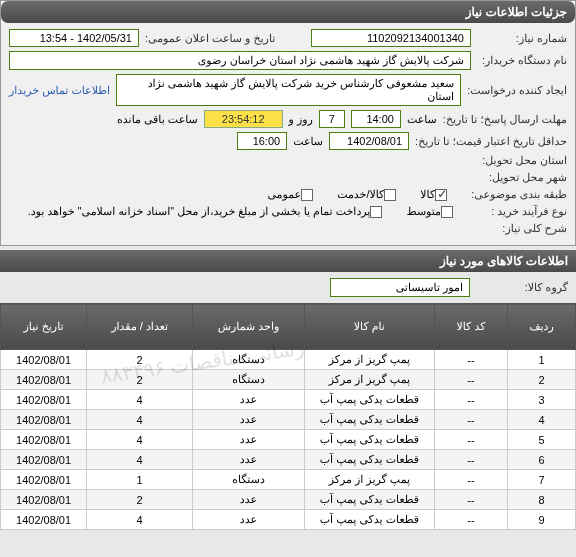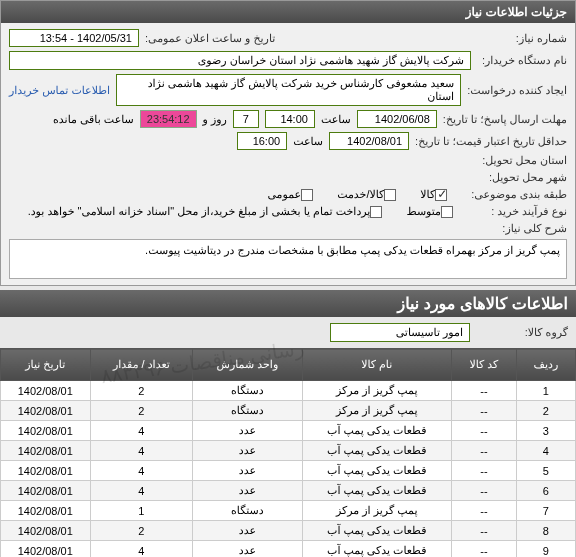--- a/index.html
+++ b/index.html
@@ -15,20 +15,21 @@
 .panel {
   background: #f5f5f5;
   border: 1px solid #999;
 }
 .title-bar {
   background: linear-gradient(#6a6a6a, #4a4a4a);
   color: #fff;
   padding: 4px 8px;
   font-weight: bold;
   font-size: 12px;
+  border-radius: 7px;
 }
 .form-area {
   padding: 6px 8px;
   background: #f0f0f0;
 }
 .row {
   display: flex;
   align-items: center;
   margin-bottom: 4px;
   gap: 6px;
@@ -40,53 +41,53 @@
 }
 .value-box {
   background: #fff;
   border: 1px solid #4d7c0f;
   padding: 2px 6px;
   min-height: 18px;
   display: inline-block;
 }
 .wide { flex: 1; }
 .time-remain {
-  background: #ec4899;
+  background: #fde047;
   border: 1px solid #8a8;
-  padding: 2px 6px;
+  padding: 2px 17px;
   color: #333;
 }
 .link-blue { color: #2a5db0; cursor: pointer; }
 .checkbox-row { display: flex; gap: 24px; align-items: center; }
 .cb { display: inline-flex; align-items: center; }
 .desc-box {
   background: #fff;
   border: 1px solid #aaa;
   padding: 4px 6px;
   margin-top: 4px;
   min-height: 40px;
 }
 .section-title {
   background: linear-gradient(#6a6a6a, #4a4a4a);
   color: #fff;
   padding: 4px 8px;
   font-weight: bold;
-  font-size: 16px;
+  font-size: 12px;
   margin-top: 4px;
 }
 table.items {
   width: 100%;
   border-collapse: collapse;
   background: #fff;
   font-size: 11px;
 }
 table.items th {
   background: linear-gradient(#6a6a6a, #4a4a4a);
   color: #fff;
-  padding: 9px;
+  padding: 16px;
   border: 1px solid #555;
   font-weight: normal;
 }
 table.items td {
   border: 1px solid #ccc;
   padding: 3px 5px;
   text-align: center;
 }
 table.items tr:nth-child(even) td { background: #f4f4f4; }
 .group-row {
@@ -122,39 +123,39 @@
 </head>
 <body>
 
 <div class="panel">
   <div class="title-bar">جزئیات اطلاعات نیاز</div>
 
   <div class="form-area">
 
     <div class="row">
       <span class="label">شماره نیاز:</span>
+      <span class="value-box" style="min-width:160px">1102092134001340</span>
       <span style="flex:1"></span>
       <span class="label">تاریخ و ساعت اعلان عمومی:</span>
       <span class="value-box" style="min-width:130px">1402/05/31 - 13:54</span>
     </div>
 
     <div class="row">
       <span class="label">نام دستگاه خریدار:</span>
       <span class="value-box wide">شرکت پالایش گاز شهید هاشمی نژاد   استان خراسان رضوی</span>
     </div>
 
     <div class="row">
       <span class="label">ایجاد کننده درخواست:</span>
       <span class="value-box wide">سعید مشعوفی کارشناس خرید شرکت پالایش گاز شهید هاشمی نژاد   استان</span>
       <span class="link-blue">اطلاعات تماس خریدار</span>
     </div>
 
     <div class="row">
       <span class="label">مهلت ارسال پاسخ؛ تا تاریخ:</span>
-      <span class="value-box" style="min-width:80px">1402/06/08</span>
       <span>ساعت</span>
       <span class="value-box" style="min-width:50px">14:00</span>
       <span class="value-box" style="min-width:26px;text-align:center">7</span>
       <span>روز و</span>
       <span class="time-remain">23:54:12</span>
       <span>ساعت باقی مانده</span>
     </div>
 
     <div class="row">
       <span class="label">حداقل تاریخ اعتبار قیمت؛ تا تاریخ:</span>
@@ -195,21 +196,20 @@
       </span>
       <span class="cb">
         <span class="checkmark"></span>
         <span>پرداخت تمام یا بخشی از مبلغ خرید،از محل "اسناد خزانه اسلامی" خواهد بود.</span>
       </span>
     </div>
 
     <div class="row" style="align-items:center">
       <span class="label">شرح کلی نیاز:</span>
     </div>
-    <div class="desc-box">پمپ گریز از مرکز بهمراه قطعات یدکی پمپ مطابق با مشخصات مندرج در دیتاشیت پیوست.</div>
 
   </div>
 </div>
 
 <div class="section-title">اطلاعات کالاهای مورد نیاز</div>
 
 <div class="group-row">
   <span class="label">گروه کالا:</span>
   <span class="value-box" style="min-width:140px">امور تاسیساتی</span>
 </div>

